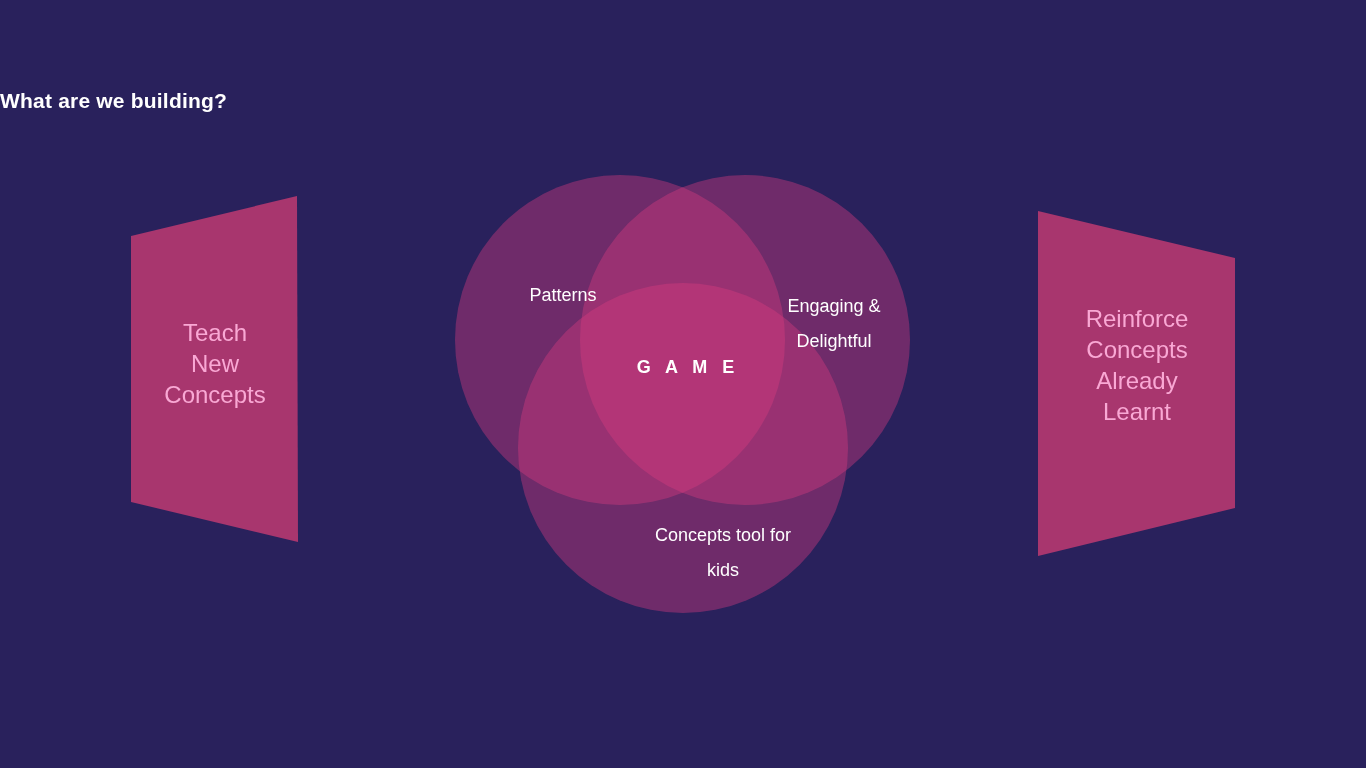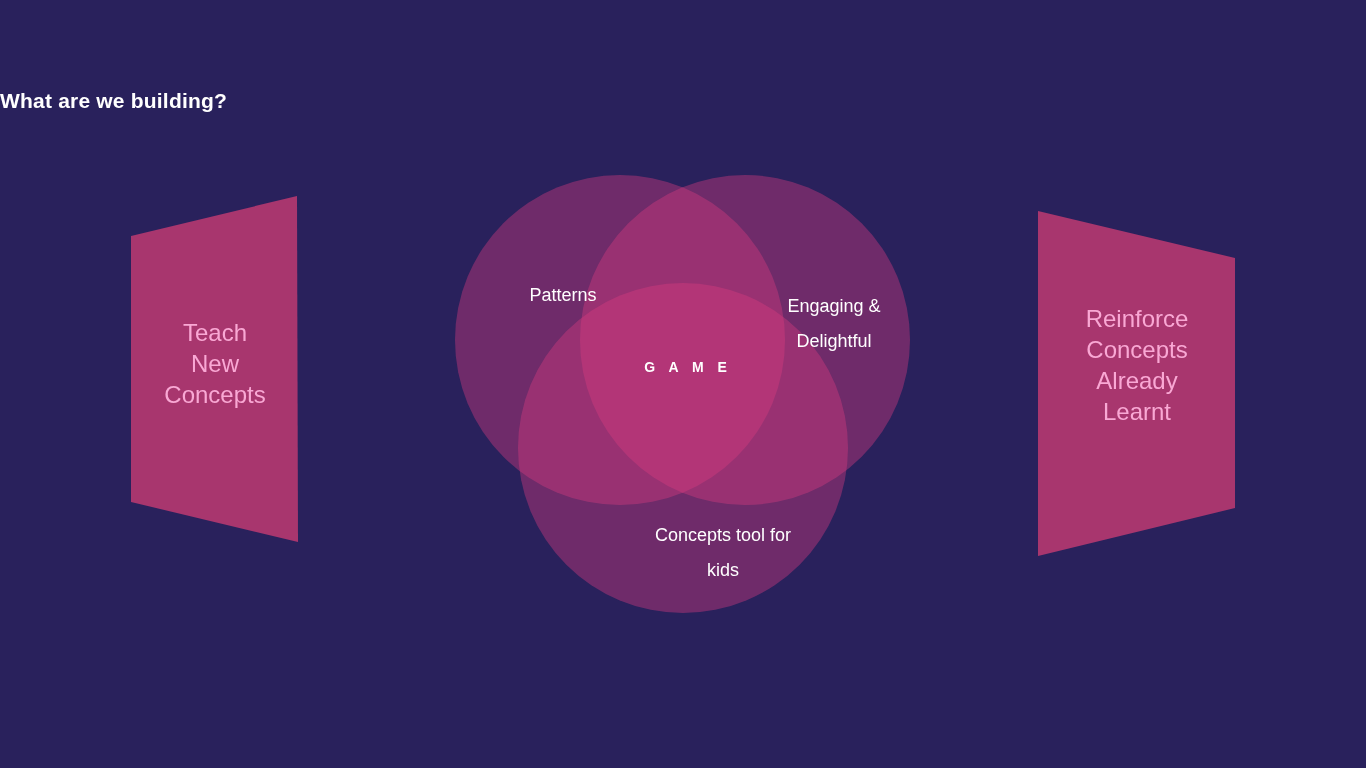--- a/index.html
+++ b/index.html
@@ -116,21 +116,21 @@
   }
   #venn-label-learning {
     left: 158px;
     top: 358px;
     width: 250px;
   }
   #venn-label-center {
     left: 153px;
     top: 192px;
     width: 185px;
-    font-size: 14px;
+    font-size: 18px;
     font-weight: 600;
     letter-spacing: 5px;
     line-height: 30px;
     text-indent: 5px;
   }
 </style>
 </head>
 <body>
 
 <div id="slide">

